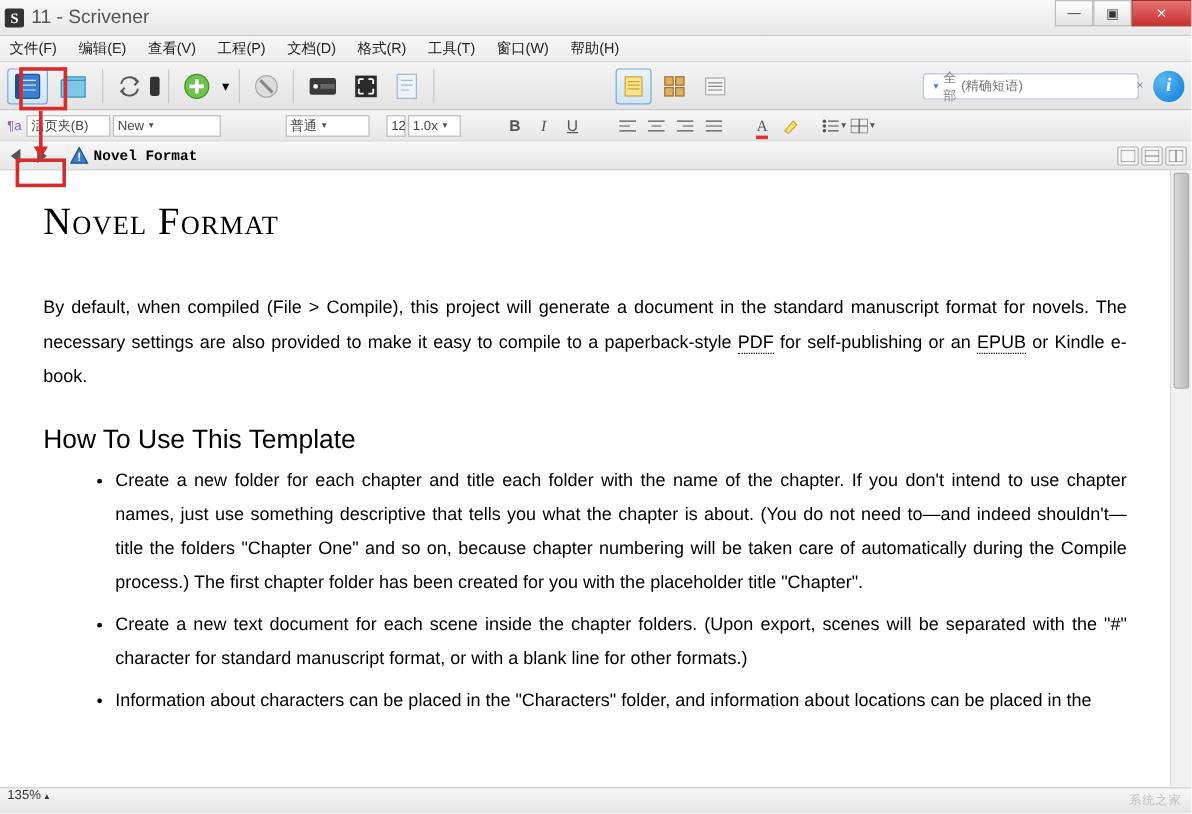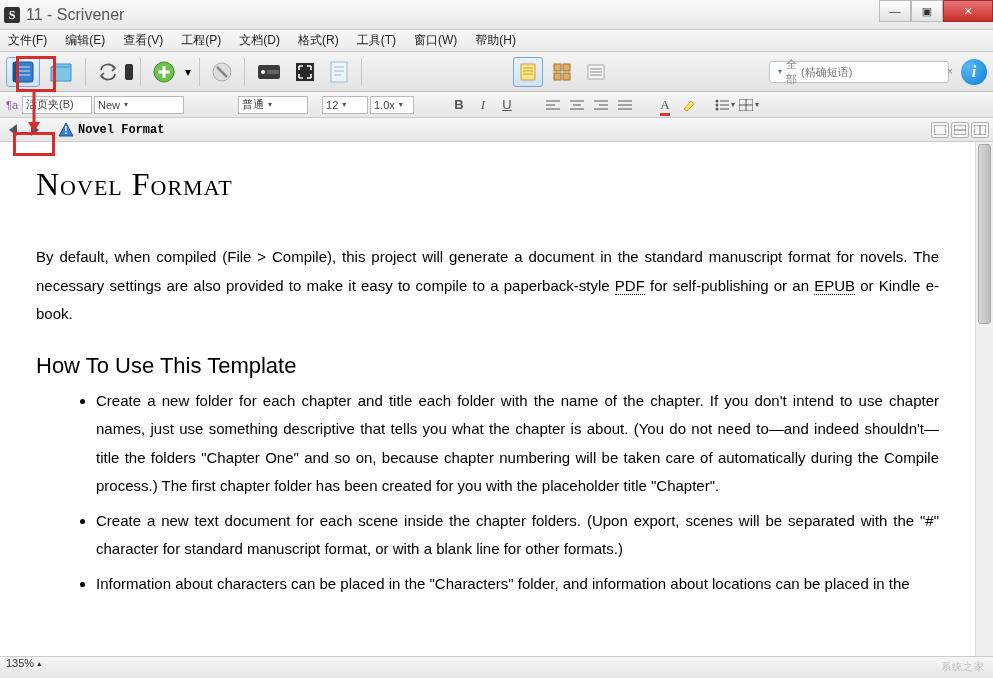--- a/index.html
+++ b/index.html
@@ -186,21 +186,21 @@
   <div class="fsel" style="width:90px">
       <span>New</span>
       <span class="dd">▾</span>
     </div>
   <div style="width:50px"></div>
   <div class="fsel" style="width:70px">
       <span>普通</span>
       <span class="dd">▾</span>
     </div>
   <div style="width:10px"></div>
-  <div class="fsel" style="width:46px">
+  <div class="fsel" style="width:16px">
       <span>12</span>
       <span class="dd">▾</span>
     </div>
   <div class="fsel" style="width:44px">
       <span>1.0x</span>
       <span class="dd">▾</span>
     </div>
   <div style="width:30px"></div>
   <div class="fbtn" style="font-weight:bold;">B</div>
   <div class="fbtn" style="font-style:italic;font-family:Georgia;">I</div>

